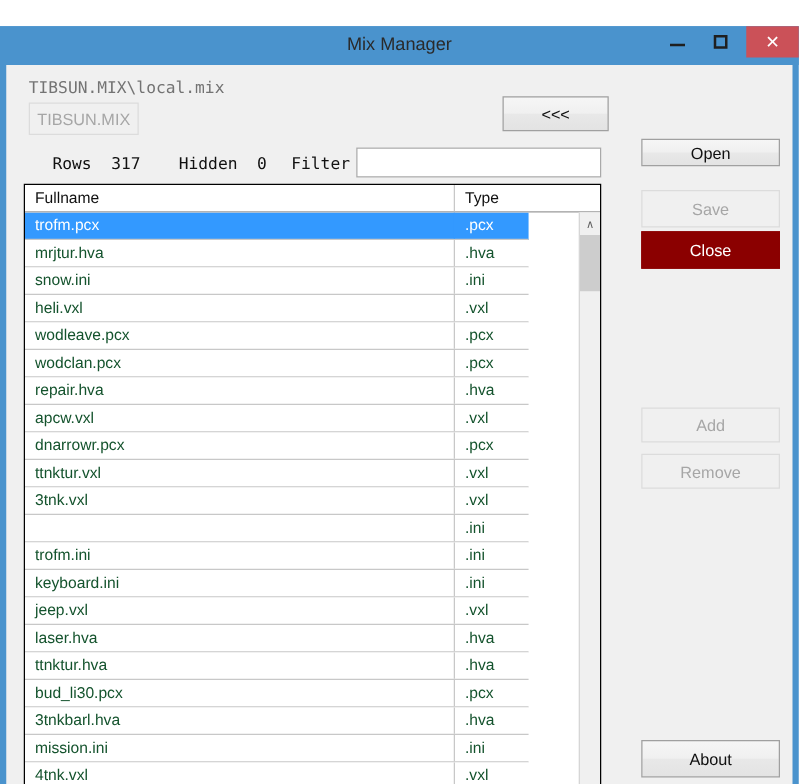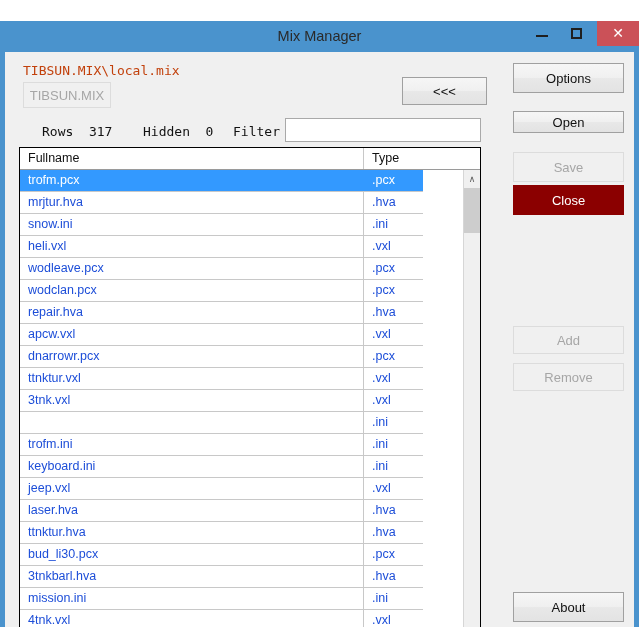--- a/index.html
+++ b/index.html
@@ -82,21 +82,21 @@
     height: 586px;
     background: #f0f0f0;
   }
 
   
   #path-label {
     position: absolute;
     left: 18px; top: 11px;
     font-family: "DejaVu Sans Mono", "Liberation Mono", monospace;
     font-size: 13px;
-    color: #c2410c;
+    color: #737373;
     white-space: pre;
   }
 
   .btn {
     position: absolute;
     background: linear-gradient(to bottom, #f6f6f6 0%, #f0f0f0 48%, #e8e8e8 52%, #e3e3e3 100%);
     border: 1px solid #a0a0a0;
     box-sizing: border-box;
     font-family: "Liberation Sans", sans-serif;
     font-size: 13px;
@@ -196,21 +196,21 @@
     border-bottom: 1px solid #c8c8c8;
     background: #ffffff;
   }
   .row.selected { background: #3399ff; }
   .cell {
     position: absolute;
     top: 0;
     height: 21px;
     line-height: 21px;
     font-size: 12.5px;
-    color: #1d4ed8;
+    color: #14532d;
     padding-left: 8px;
     box-sizing: border-box;
     white-space: nowrap;
     user-select: none;
   }
   .cell-name { left: 0px;   width: 343px; }
   .cell-type { left: 343px; width: 100px; border-left: 1px solid #c8c8c8; }
   .row.selected .cell { color: #ffffff; }
   .row.selected .cell-type { border-left: 1px solid #3399ff; }
 
@@ -376,21 +376,20 @@
           </div>
         </div>
 
       <div id="vscroll">
         <div id="vs-up">∧</div>
         <div id="vs-thumb"></div>
         <div id="vs-down">∨</div>
       </div>
     </div>
 
-    <div class="btn" id="btn-options">Options</div>
     <div class="btn" id="btn-open">Open</div>
     <div class="btn disabled" id="btn-save">Save</div>
     <div class="btn danger" id="btn-closeop">Close</div>
     <div class="btn disabled" id="btn-add">Add</div>
     <div class="btn disabled" id="btn-remove">Remove</div>
     <div class="btn" id="btn-about">About</div>
 
   </div>
 </div>
 

